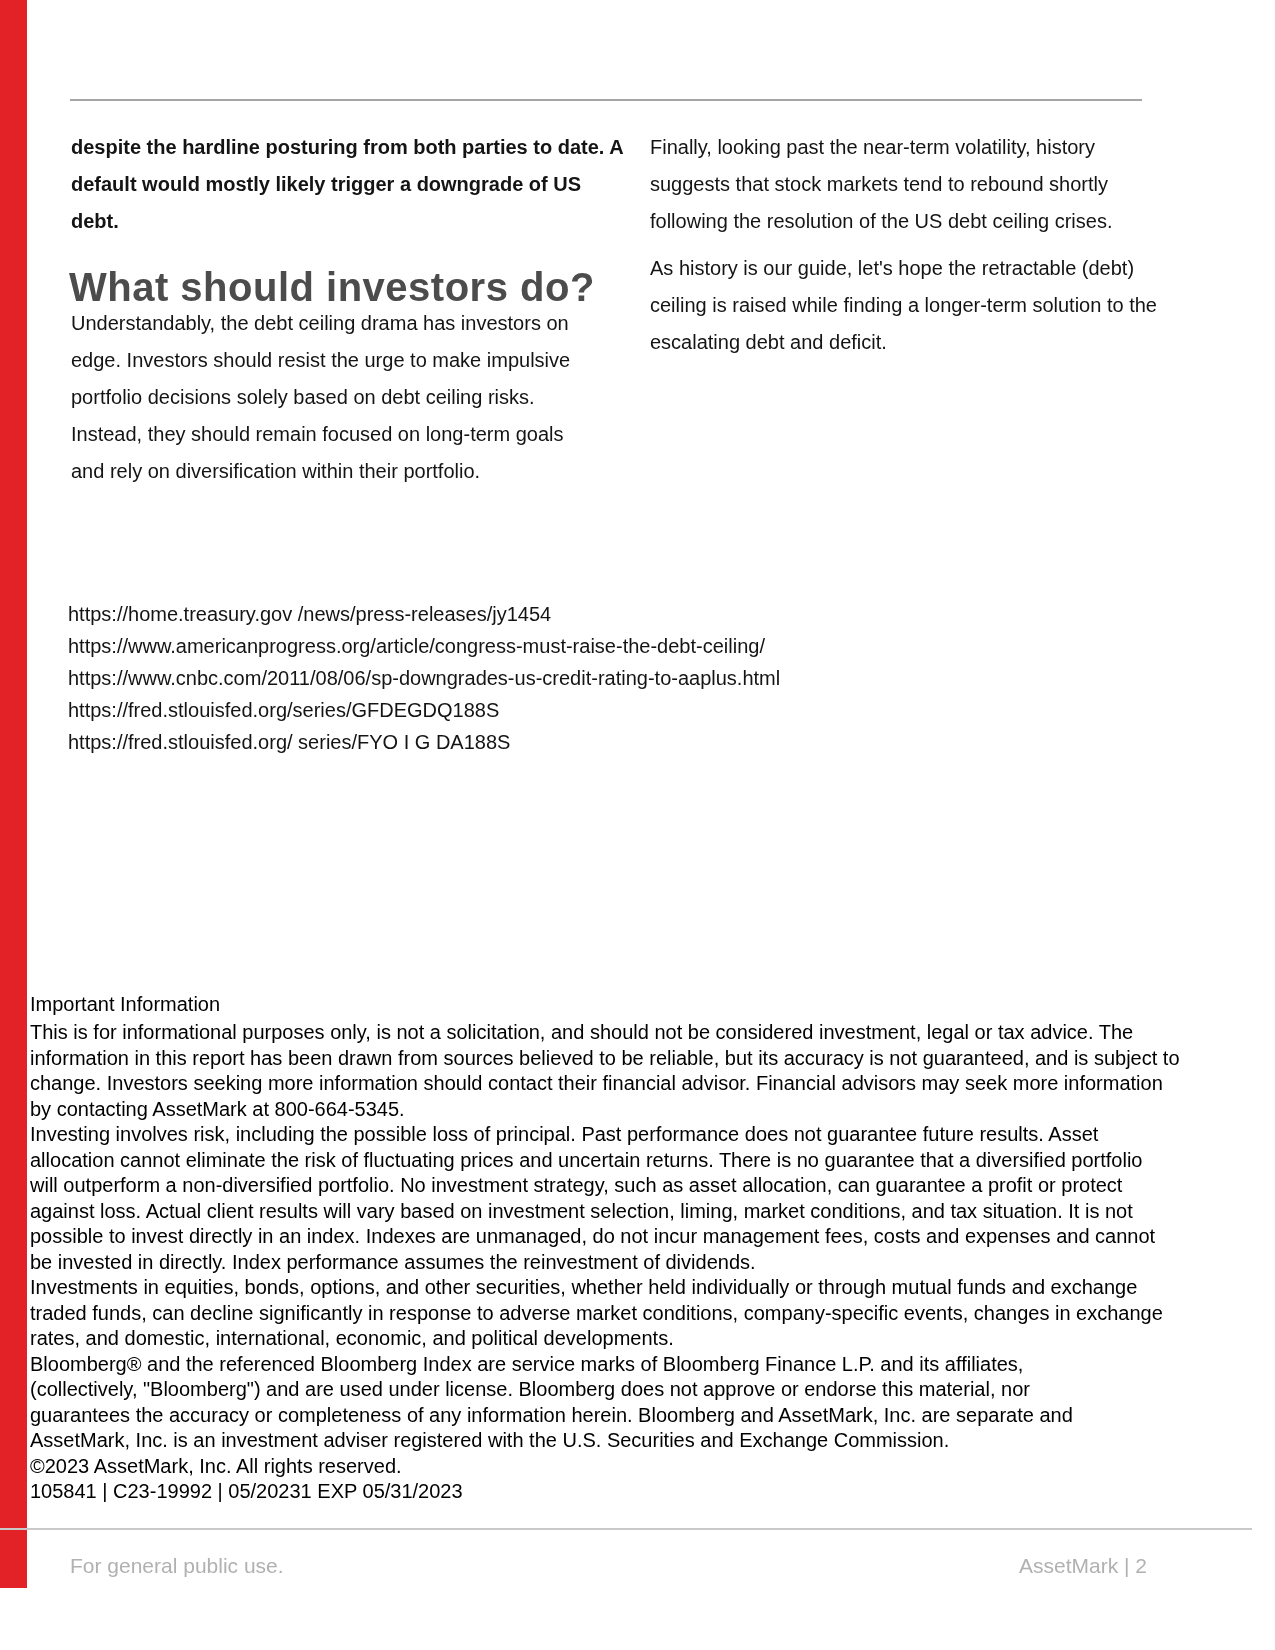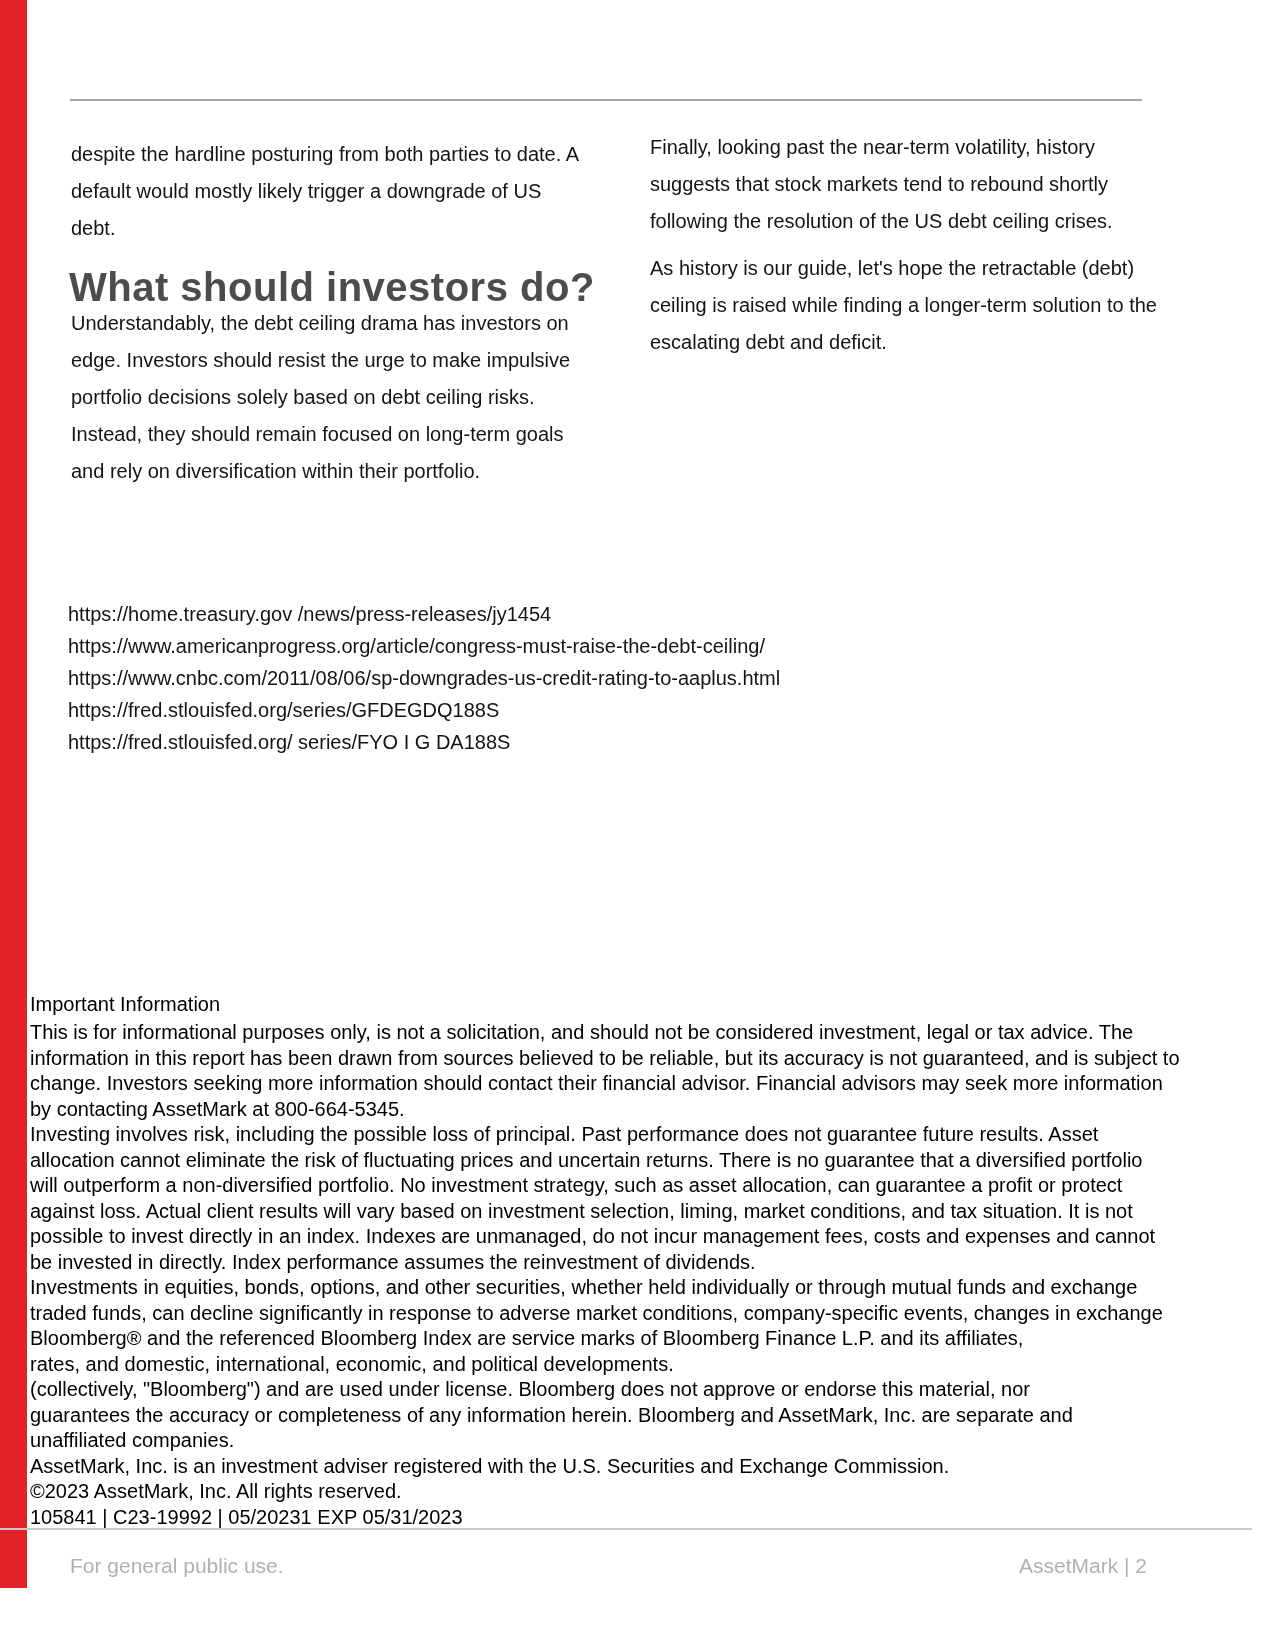--- a/index.html
+++ b/index.html
@@ -19,21 +19,21 @@
     background: #e32227;
   }
   .top-divider {
     position: absolute;
     left: 70px; top: 99px;
     width: 1072px; height: 2px;
     background: #a6a6a6;
   }
   .body-block { position: absolute; font-size: 20px; line-height: 37px; color: #141414; }
   .body-block .text-line { white-space: nowrap; }
-  .col-left-para1  { left: 71px;  top: 136px; width: 545px; }
+  .col-left-para1  { left: 71px;  top: 129px; width: 545px; font-weight: bold; }
   .col-left-para2  { left: 71px;  top: 305px; width: 545px; }
   .col-right-para1 { left: 650px; top: 129px; width: 520px; }
   .col-right-para2 { left: 650px; top: 250px; width: 520px; }
   .section-heading {
     position: absolute;
     left: 69px; top: 265px;
     width: 560px;
     font-size: 40px;
     font-weight: bold;
     color: #4c4c4c;
@@ -138,25 +138,24 @@
       <div class="text-line">change. Investors seeking more information should contact their financial advisor. Financial advisors may seek more information</div>
       <div class="text-line">by contacting AssetMark at 800-664-5345.</div>
       <div class="text-line">Investing involves risk, including the possible loss of principal. Past performance does not guarantee future results. Asset</div>
       <div class="text-line">allocation cannot eliminate the risk of fluctuating prices and uncertain returns. There is no guarantee that a diversified portfolio</div>
       <div class="text-line">will outperform a non-diversified portfolio. No investment strategy, such as asset allocation, can guarantee a profit or protect</div>
       <div class="text-line">against loss. Actual client results will vary based on investment selection, liming, market conditions, and tax situation. It is not</div>
       <div class="text-line">possible to invest directly in an index. Indexes are unmanaged, do not incur management fees, costs and expenses and cannot</div>
       <div class="text-line">be invested in directly. Index performance assumes the reinvestment of dividends.</div>
       <div class="text-line">Investments in equities, bonds, options, and other securities, whether held individually or through mutual funds and exchange</div>
       <div class="text-line">traded funds, can decline significantly in response to adverse market conditions, company-specific events, changes in exchange</div>
+      <div class="text-line">rates, and domestic, international, economic, and political developments.</div>
       <div class="text-line">Bloomberg® and the referenced Bloomberg Index are service marks of Bloomberg Finance L.P. and its affiliates,</div>
-      <div class="text-line">rates, and domestic, international, economic, and political developments.</div>
       <div class="text-line">(collectively, "Bloomberg") and are used under license. Bloomberg does not approve or endorse this material, nor</div>
       <div class="text-line">guarantees the accuracy or completeness of any information herein. Bloomberg and AssetMark, Inc. are separate and</div>
-      <div class="text-line">unaffiliated companies.</div>
       <div class="text-line">AssetMark, Inc. is an investment adviser registered with the U.S. Securities and Exchange Commission.</div>
       <div class="text-line">©2023 AssetMark, Inc. All rights reserved.</div>
       <div class="text-line">105841 | C23-19992 | 05/20231 EXP 05/31/2023</div>
     </div>
 
   <div class="footer-divider"></div>
 
   <div class="footer-left">For general public use.</div>
 
   <div class="footer-right">AssetMark | 2</div>

